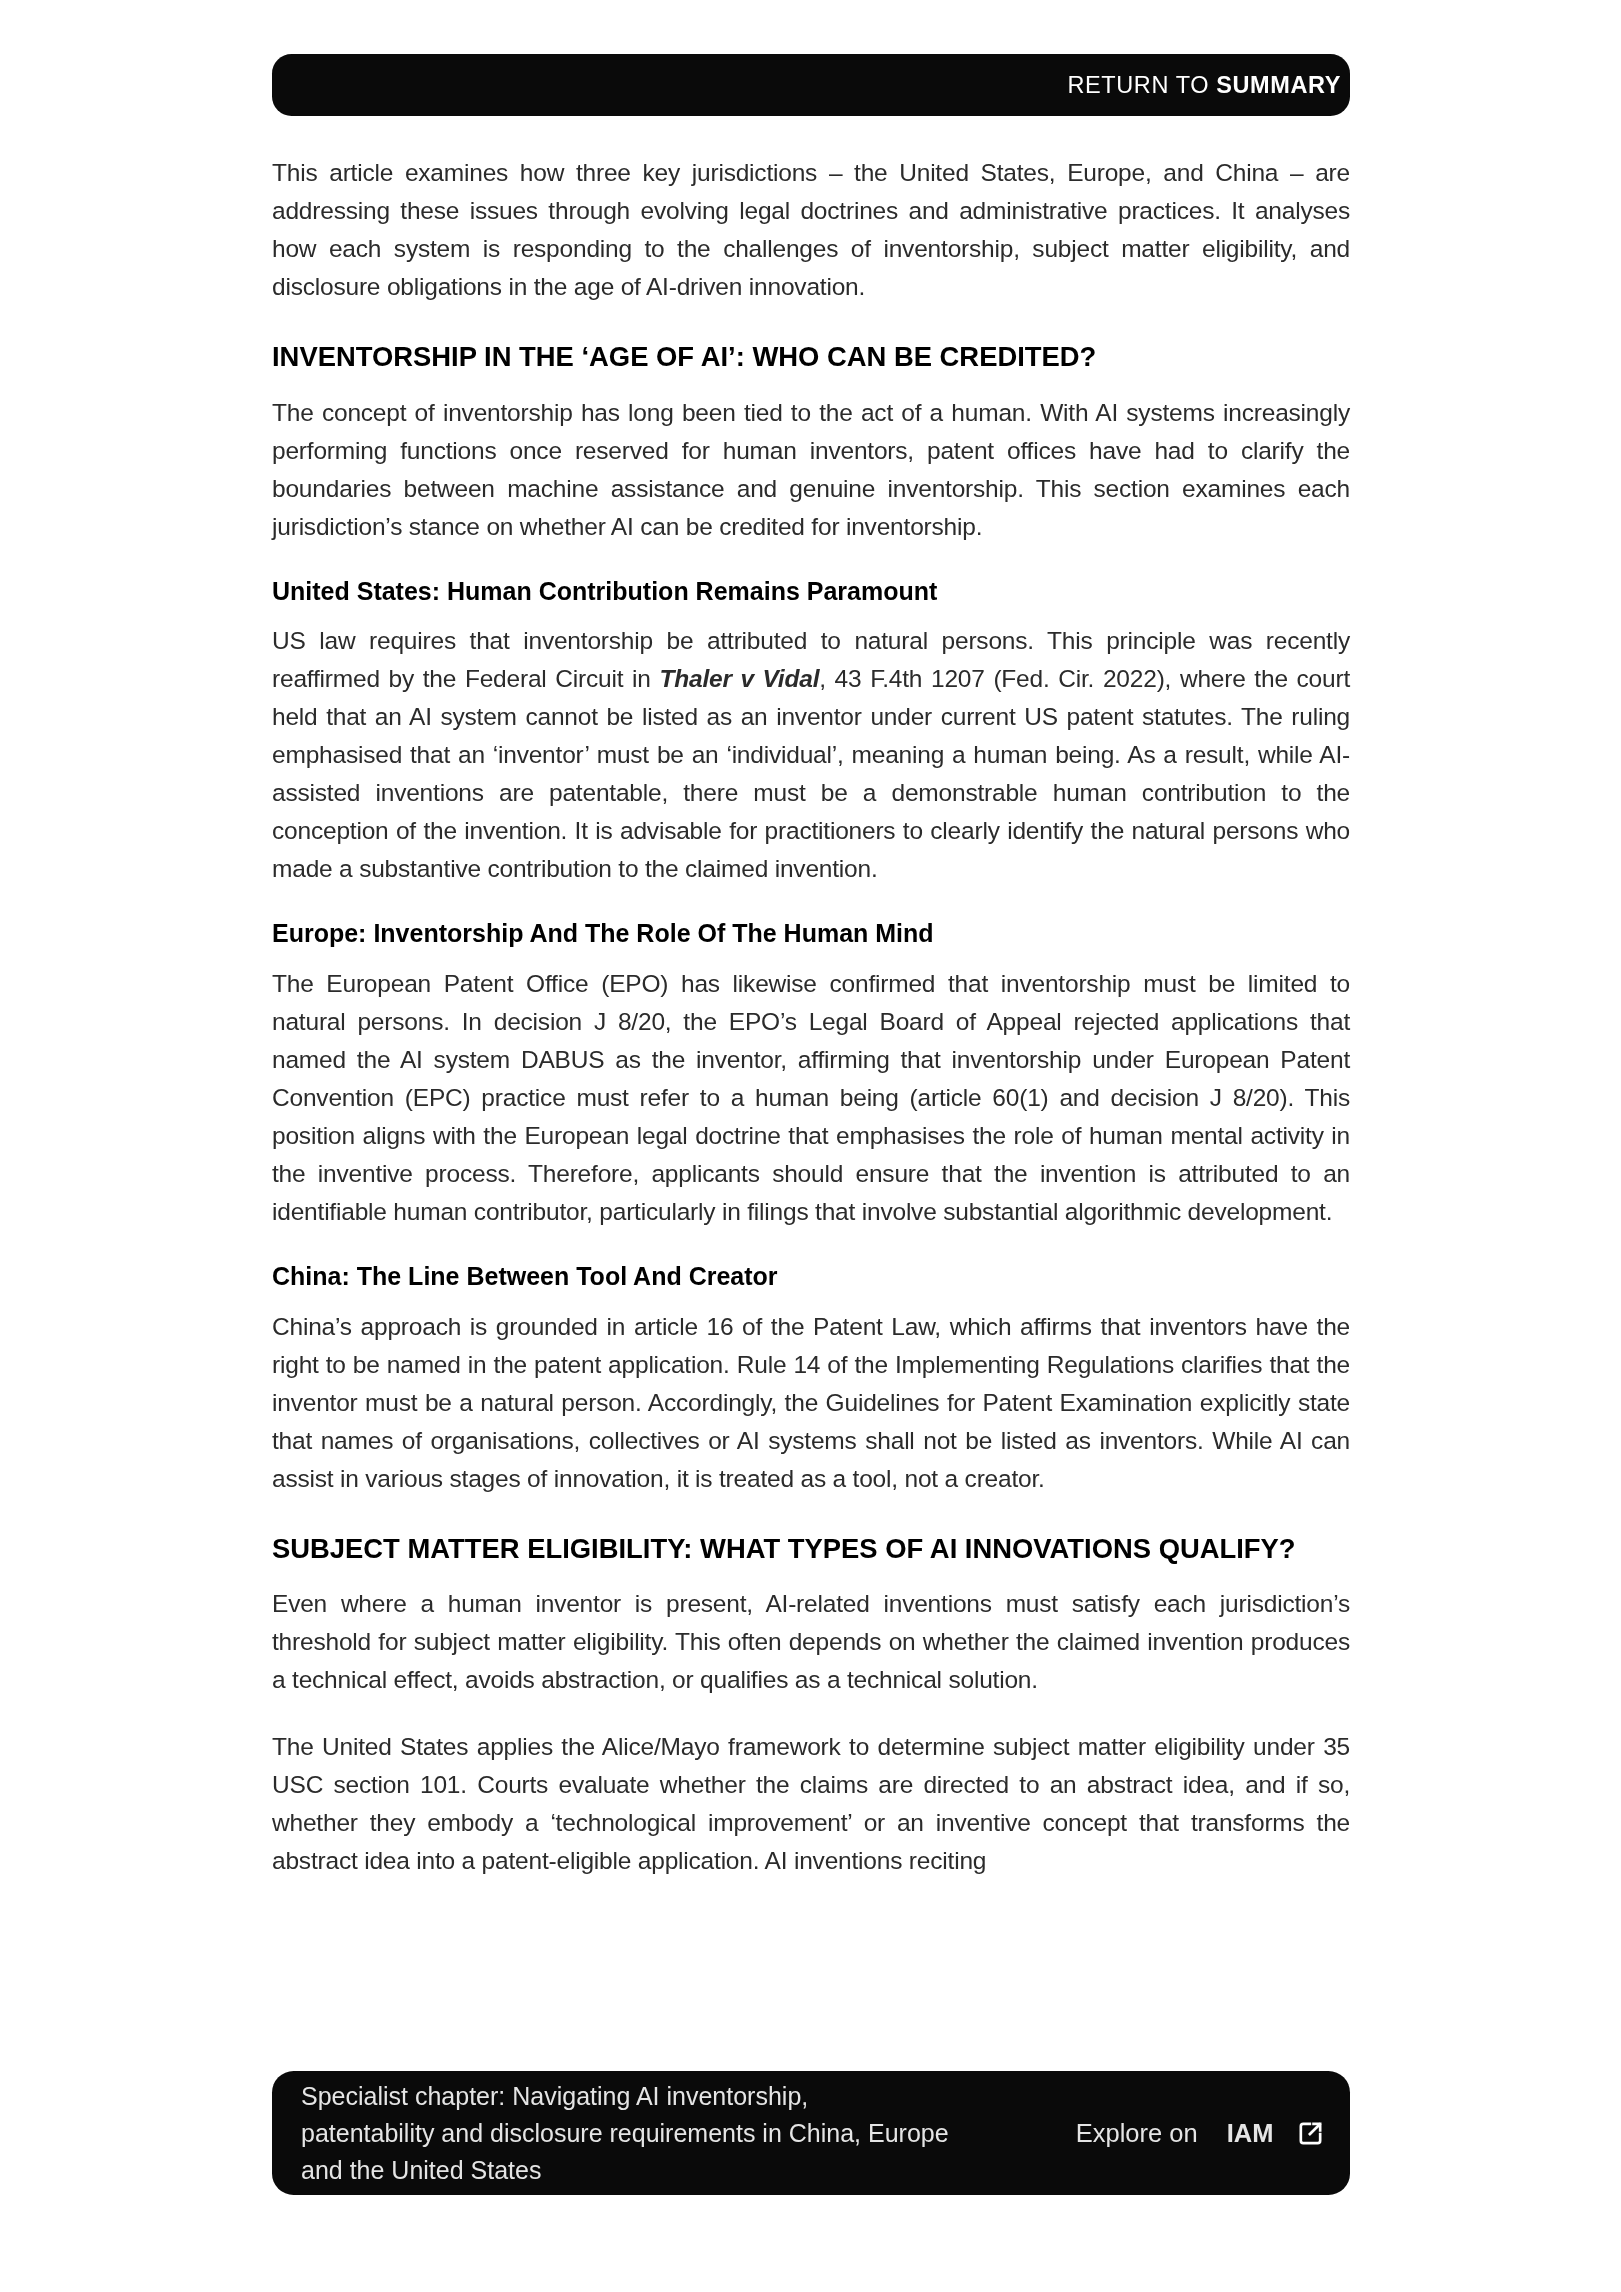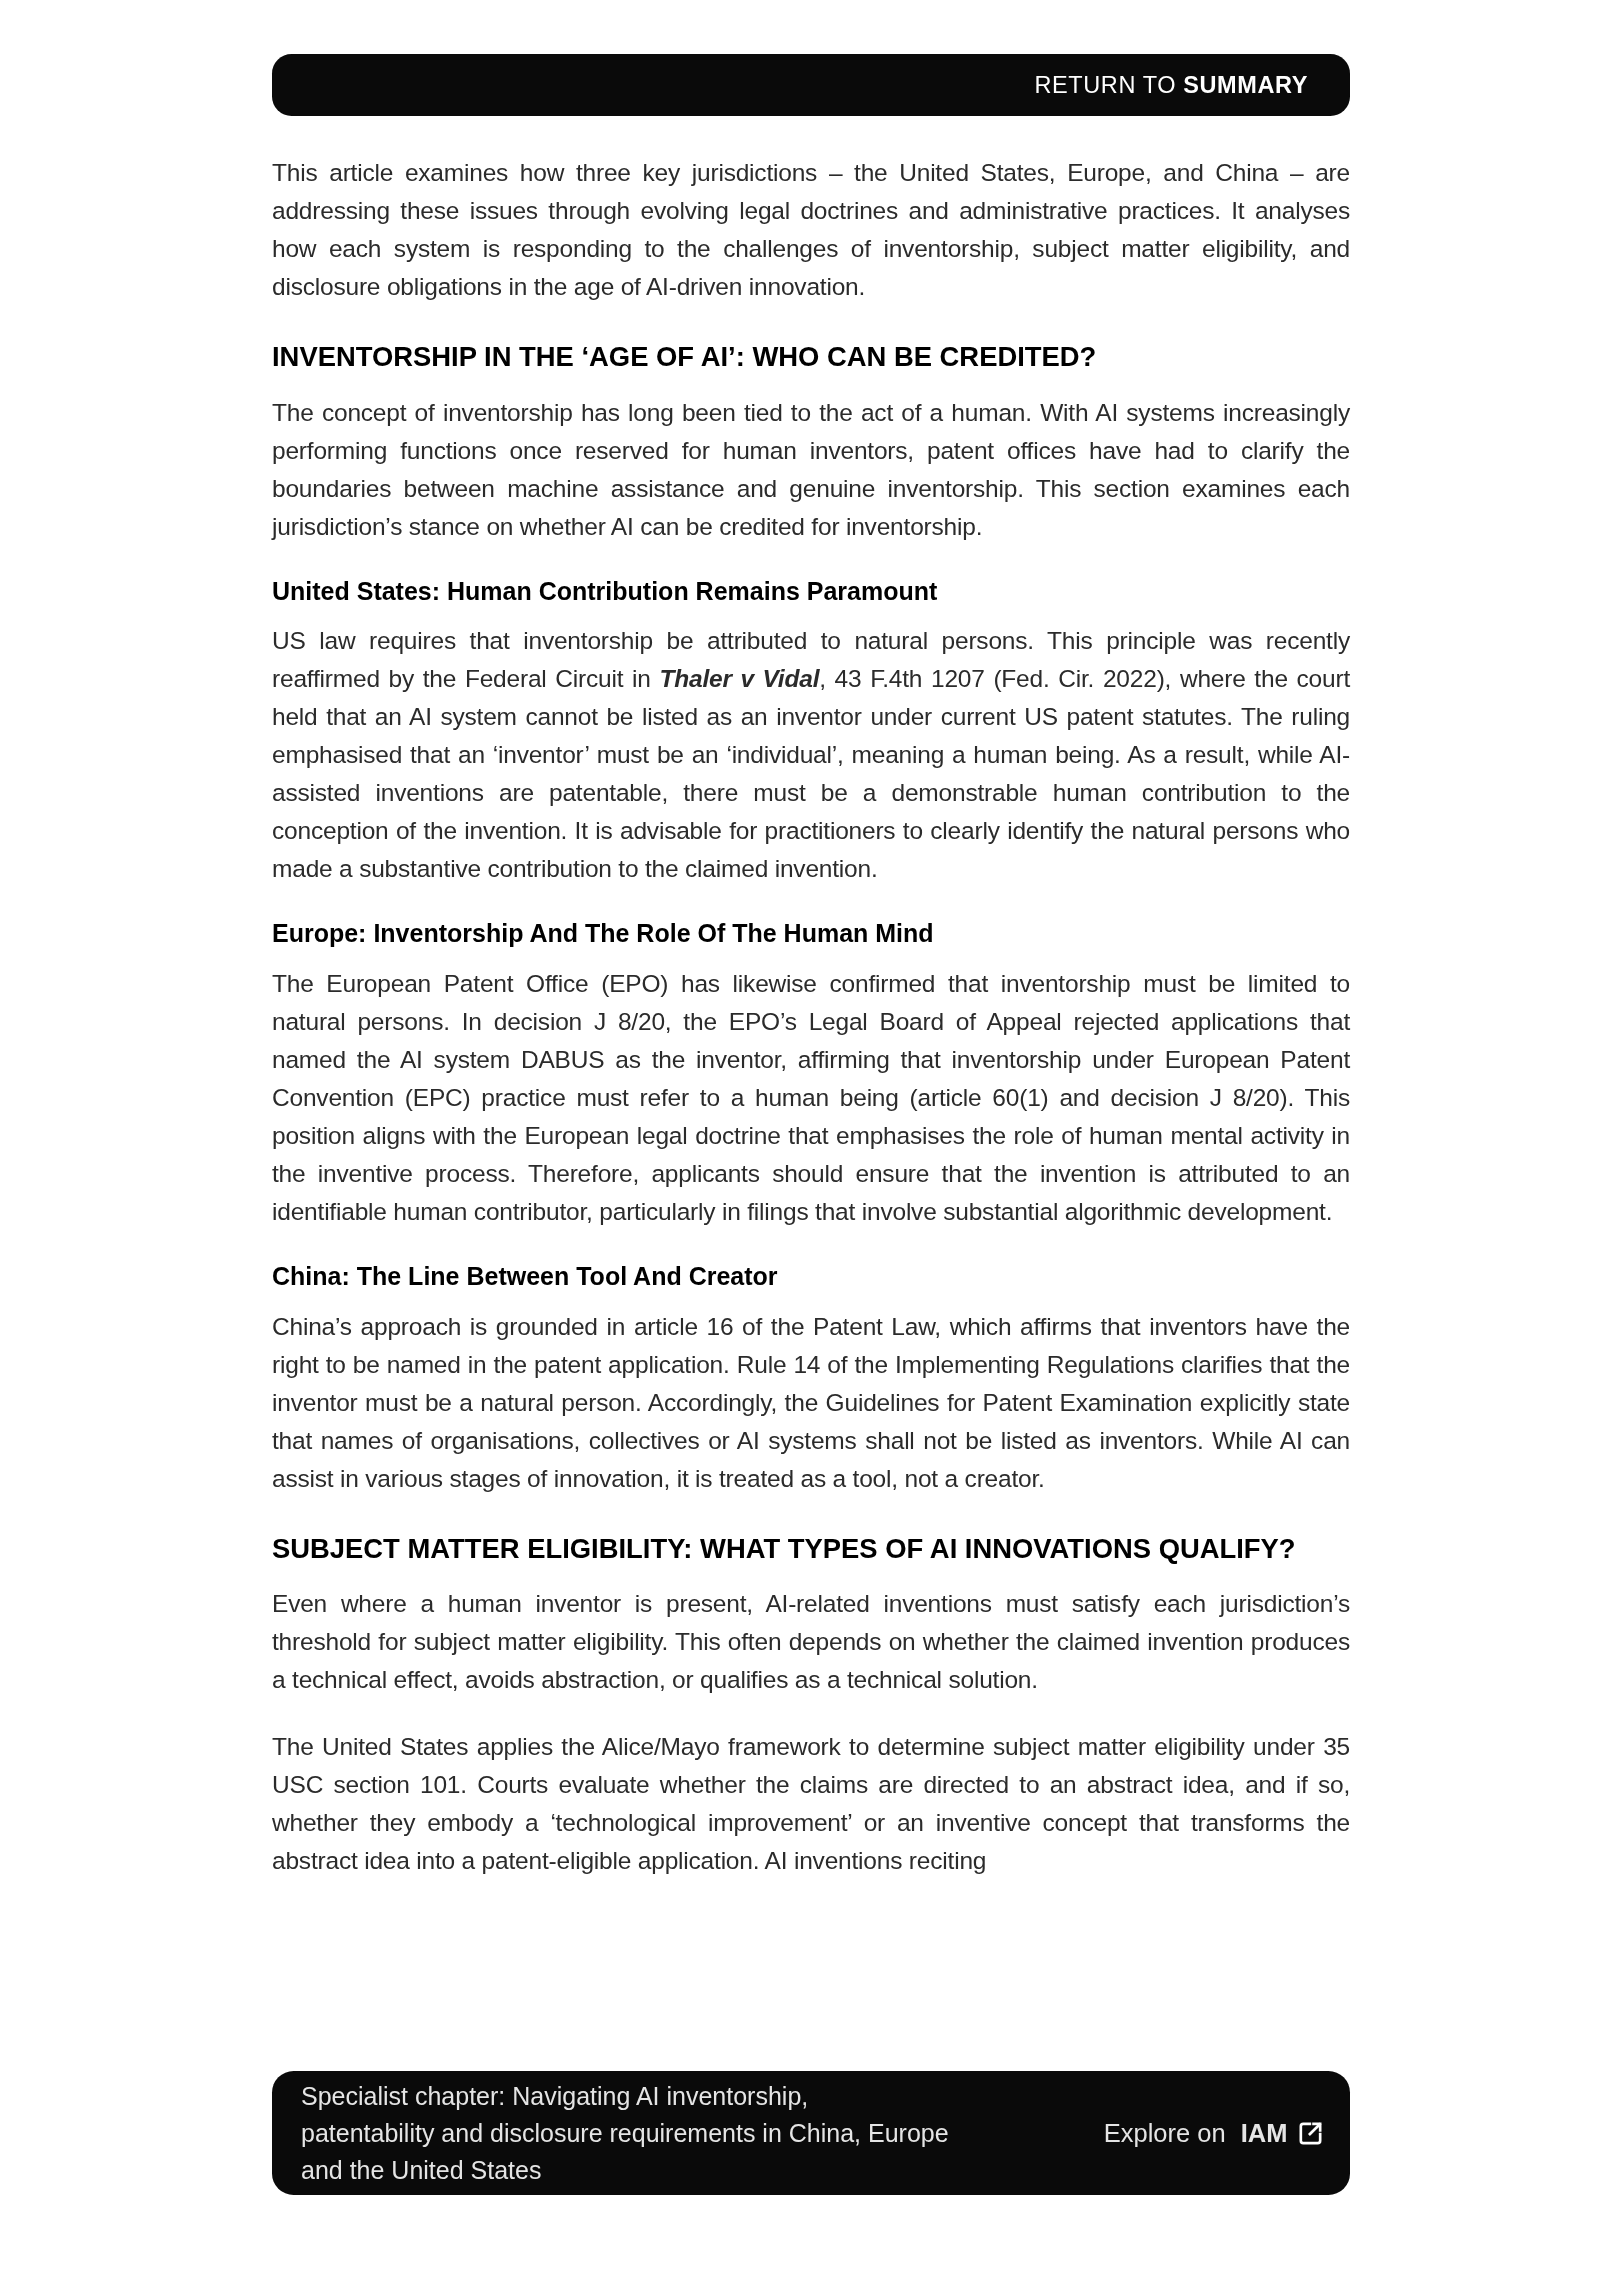--- a/index.html
+++ b/index.html
@@ -16,21 +16,21 @@
     left: 272px;
     top: 54px;
     width: 1078px;
     height: 62px;
     background: #0a0a0a;
     border-radius: 19.6px;
     box-sizing: border-box;
     display: flex;
     align-items: center;
     justify-content: flex-end;
-    padding-right: 42px;
+    padding-right: 9px;
     color: #ffffff;
     font-size: 23.5px;
     letter-spacing: 0.6px;
     white-space: pre;
   }
   .topbar strong { font-weight: bold; }
   main.article {
     position: absolute;
     left: 272px;
     top: 154px;
@@ -77,21 +77,21 @@
     color: #e5e5e5;
   }
   .footer-title {
     font-size: 25px;
     line-height: 37px;
     font-weight: 400;
   }
   .explore-link {
     display: flex;
     align-items: center;
-    gap: 8px;
+    gap: 22px;
     font-size: 25.5px;
     white-space: pre;
     cursor: pointer;
   }
   .explore-link strong { font-weight: bold; }
   .ext-icon { display: inline-block; width: 29px; height: 29px; }
 </style>
 </head>
 <body>
 

